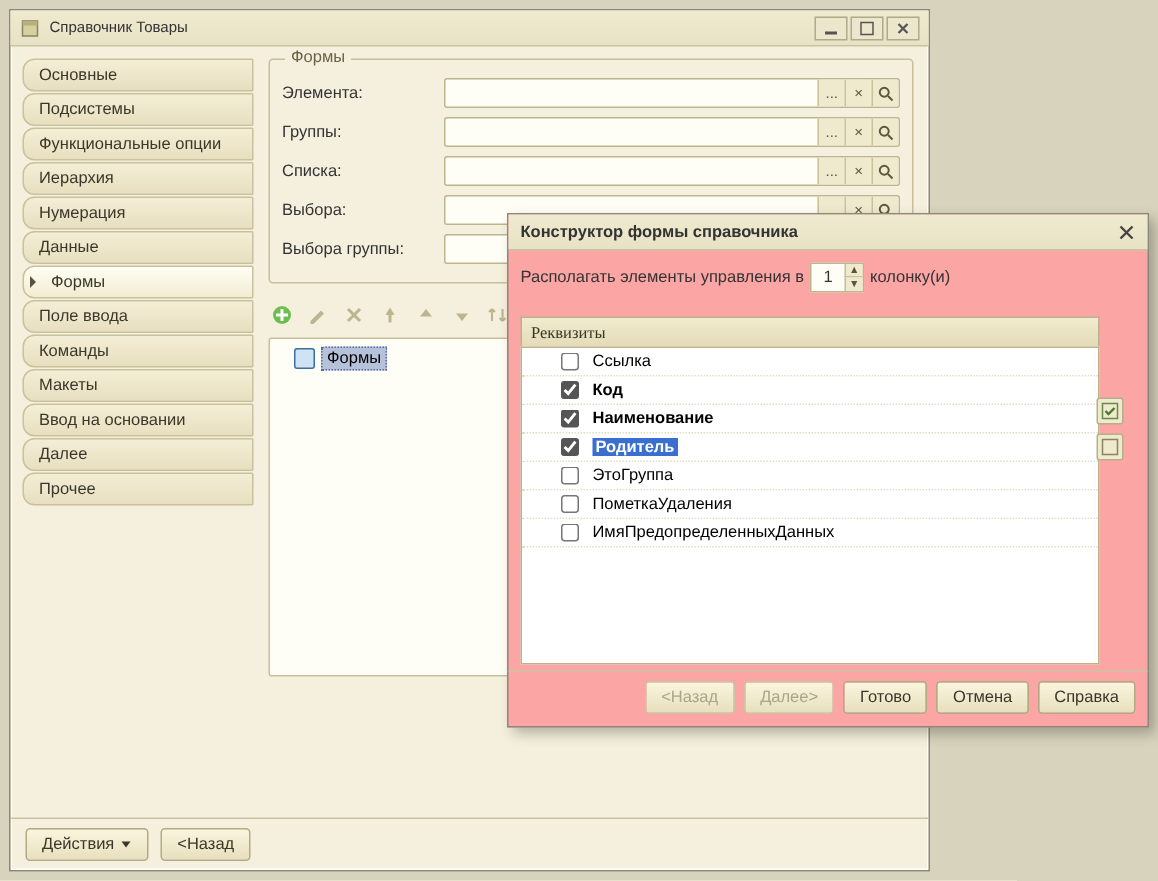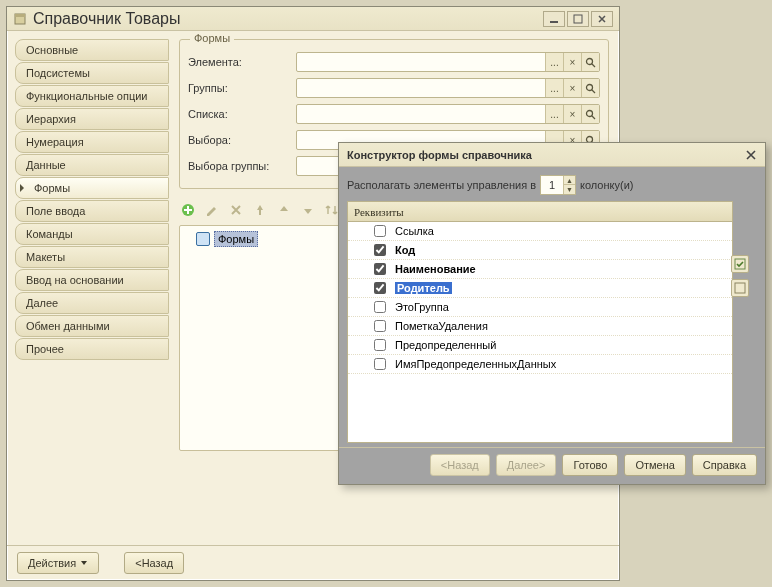--- a/index.html
+++ b/index.html
@@ -32,21 +32,21 @@
     padding: 0 6px;
     background: linear-gradient(#efeacf, #e8e2c5);
     border-bottom: 1px solid #c9c2a3;
   }
   .title-icon {
     width: 14px; height: 14px;
     display: inline-flex; align-items: center; justify-content: center;
     margin-right: 6px;
     color: #7a755d;
   }
-  .title-text { flex: 1; color: #333; font-size: 16px; }
+  .title-text { flex: 1; color: #333; font-size: 10px; }
   .win-controls { display: flex; gap: 2px; }
   .win-btn {
     width: 22px; height: 16px;
     border: 1px solid #b0a98a;
     background: #ece6cc;
     display: flex; align-items: center; justify-content: center;
     color: #555;
   }
 
   .main-body {
@@ -173,21 +173,21 @@
   .tree-row .sel-label {
     background: #b6c2d9;
     padding: 1px 3px;
     border: 1px dotted #5a6ea0;
     color: #000;
   }
 
   
   .bottom-bar {
     display: flex;
-    gap: 25px;
+    gap: 8px;
     padding: 6px 10px;
     border-top: 1px solid #c9c2a3;
     justify-content: flex-start;
   }
   .btn {
     height: 22px;
     border: 1px solid #b2aa85;
     background: linear-gradient(#faf5de, #e7dfbd);
     border-radius: 3px;
     padding: 0 10px;
@@ -199,21 +199,21 @@
   }
   .btn.disabled { color: #a9a48b; border-color: #cbc4a4; }
 
   
   .dialog {
     position: absolute;
     left: 338px;
     top: 142px;
     width: 428px;
     height: 343px;
-    background: #a3a3a3;
+    background: #fca5a5;
     border: 1px solid #8a8876;
     box-shadow: 4px 4px 8px rgba(0,0,0,0.25);
     display: flex;
     flex-direction: column;
   }
   .dlg-titlebar {
     height: 24px;
     display: flex;
     align-items: center;
     padding: 0 8px;
@@ -227,21 +227,21 @@
   .dlg-body {
     padding: 8px 8px 4px;
     flex: 1;
     display: flex;
     flex-direction: column;
   }
   .dlg-row {
     display: flex;
     align-items: center;
     gap: 4px;
-    margin-bottom: 6px;
+    margin-bottom: 16px;
     color: #333;
   }
   .spin {
     width: 36px; height: 20px;
     border: 1px solid #bdb58e;
     background: #fffef6;
     display: flex;
     align-items: center;
   }
   .spin-val { flex:1; text-align:center; }
@@ -363,21 +363,20 @@
         <div class="side-tab"><span>Функциональные опции</span></div>
         <div class="side-tab"><span>Иерархия</span></div>
         <div class="side-tab"><span>Нумерация</span></div>
         <div class="side-tab"><span>Данные</span></div>
         <div class="side-tab active"><span>Формы</span></div>
         <div class="side-tab"><span>Поле ввода</span></div>
         <div class="side-tab"><span>Команды</span></div>
         <div class="side-tab"><span>Макеты</span></div>
         <div class="side-tab"><span>Ввод на основании</span></div>
         <div class="side-tab"><span>Далее</span></div>
-        <div class="side-tab"><span>Обмен данными</span></div>
         <div class="side-tab"><span>Прочее</span></div>
       </div>
 
     <div class="content">
 
       <div class="group-frame">
         <span class="group-label">Формы</span>
         <div id="form-rows">
             <div class="form-row">
               <label>Элемента:</label>
@@ -562,24 +561,20 @@
           <div class="req-item">
             <input type="checkbox" style="">
             <span class="label">ЭтоГруппа</span>
           </div>
           <div class="req-item">
             <input type="checkbox" style="">
             <span class="label">ПометкаУдаления</span>
           </div>
           <div class="req-item">
             <input type="checkbox" style="">
-            <span class="label">Предопределенный</span>
-          </div>
-          <div class="req-item">
-            <input type="checkbox" style="">
             <span class="label">ИмяПредопределенныхДанных</span>
           </div>
         </div>
 
       <div class="dlg-side">
         <div class="side-icon">
           <svg width="12" height="12">
               <rect x="1" y="1" width="10" height="10" fill="none" stroke="#6a8a4a"></rect>
               <path d="M3 6l2 2 4-4" stroke="#4a7a2a" stroke-width="1.6" fill="none"></path>
             </svg>

